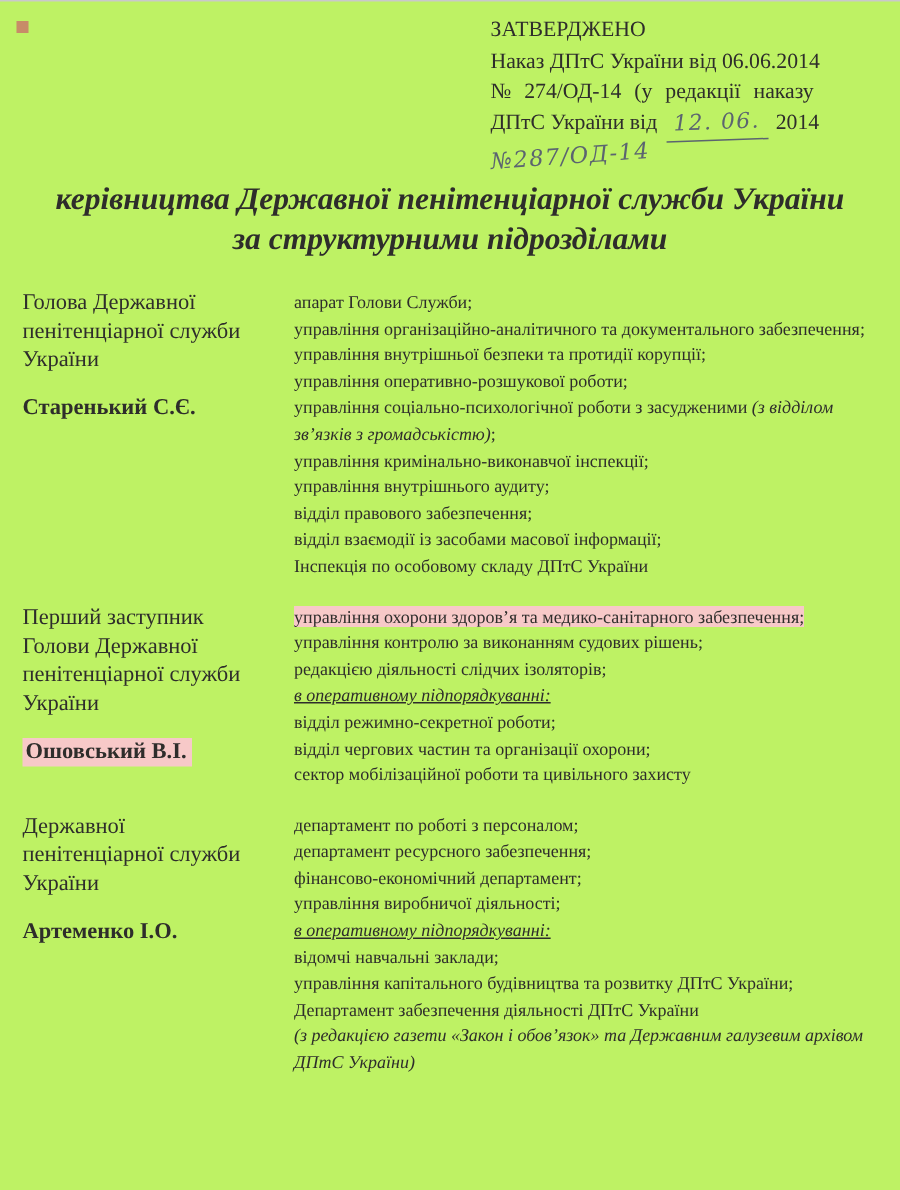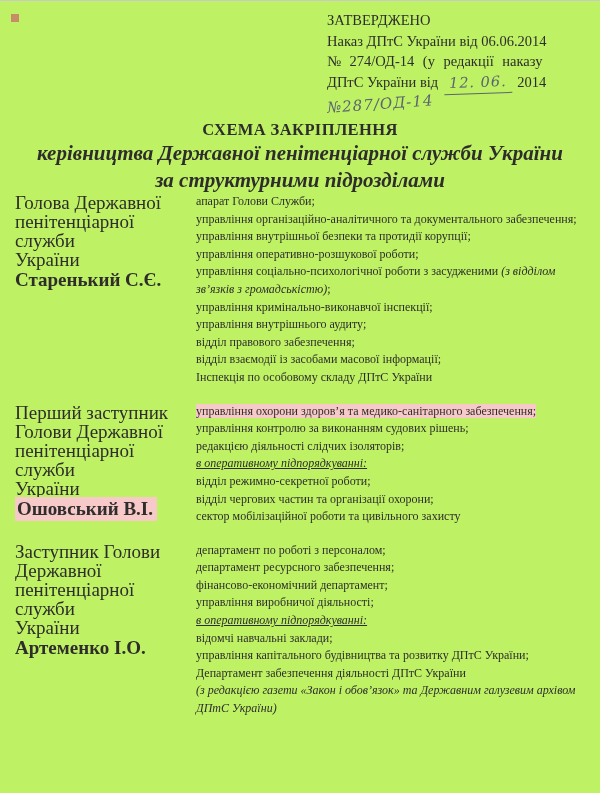--- a/index.html
+++ b/index.html
@@ -26,22 +26,22 @@
   .hand.dated { border-bottom:1px solid #5b6470; padding:0 5px; margin:0 2px; }
   .hand.number { font-size:15px; transform:rotate(-4deg); margin-top:1px; }
   .title-block {
     position:absolute; top:118px; left:0; right:0;
     text-align:center; font-weight:bold; line-height:1.28;
   }
   .title-main { font-size:16.5px; letter-spacing:.4px; }
   .title-sub  { font-size:21px;font-style:italic; }
   .sections { position:absolute; top:192px; left:15px; width:580px; }
   .section-row { display:flex; align-items:flex-start; margin-bottom:16px; }
-  .pos-col { width:181px; flex:none; font-size:19px; line-height:19px; }
-  .pos-name { font-weight:bold; margin-top:1px; }
+  .pos-col { width:181px; flex:none; font-size:15px; line-height:19px; }
+  .pos-name { font-weight:bold; margin-top:13px; }
   .pos-name .hl { padding:1px 4px 2px 2px; }
   .units-col { flex:1; font-size:12px; line-height:17.6px; }
   .unit-item { }
   .it { font-style:italic; }
   .un { text-decoration:underline; }
   .hl { background:var(--hl, #f7c9c8); box-decoration-break:clone; -webkit-box-decoration-break:clone; }
 </style>
 </head>
 <body>
 
@@ -55,21 +55,20 @@
     <div class="line3">№ 274/ОД-14 (у редакції наказу</div>
     <div>
       <span>ДПтС України від</span>
       <span class="hand dated">12. 06.</span>
       <span>2014</span>
     </div>
     <div class="hand number">№287/ОД-14</div>
   </div>
 
   <div class="title-block">
-    <div class="title-main">СХЕМА ЗАКРІПЛЕННЯ</div>
     <div class="title-sub">керівництва Державної пенітенціарної служби України</div>
     <div class="title-sub">за структурними підрозділами</div>
   </div>
 
   <div class="sections">
       <div class="section-row">
         <div class="pos-col">
           <div class="pos-line">Голова Державної</div>
           <div class="pos-line">пенітенціарної служби</div>
           <div class="pos-line">України</div>
@@ -101,21 +100,20 @@
           <div class="unit-item"><span>управління контролю за виконанням судових рішень;</span></div>
           <div class="unit-item"><span>редакцією діяльності слідчих ізоляторів;</span></div>
           <div class="unit-item"><span class="it un">в оперативному підпорядкуванні:</span></div>
           <div class="unit-item"><span>відділ режимно-секретної роботи;</span></div>
           <div class="unit-item"><span>відділ чергових частин та організації охорони;</span></div>
           <div class="unit-item"><span>сектор мобілізаційної роботи та цивільного захисту</span></div>
         </div>
       </div>
       <div class="section-row">
         <div class="pos-col">
-          <div class="pos-line">Заступник Голови</div>
           <div class="pos-line">Державної</div>
           <div class="pos-line">пенітенціарної служби</div>
           <div class="pos-line">України</div>
           <div class="pos-name">Артеменко І.О.</div>
         </div>
         <div class="units-col">
           <div class="unit-item"><span>департамент по роботі з персоналом;</span></div>
           <div class="unit-item"><span>департамент ресурсного забезпечення;</span></div>
           <div class="unit-item"><span>фінансово-економічний департамент;</span></div>
           <div class="unit-item"><span>управління виробничої діяльності;</span></div>

